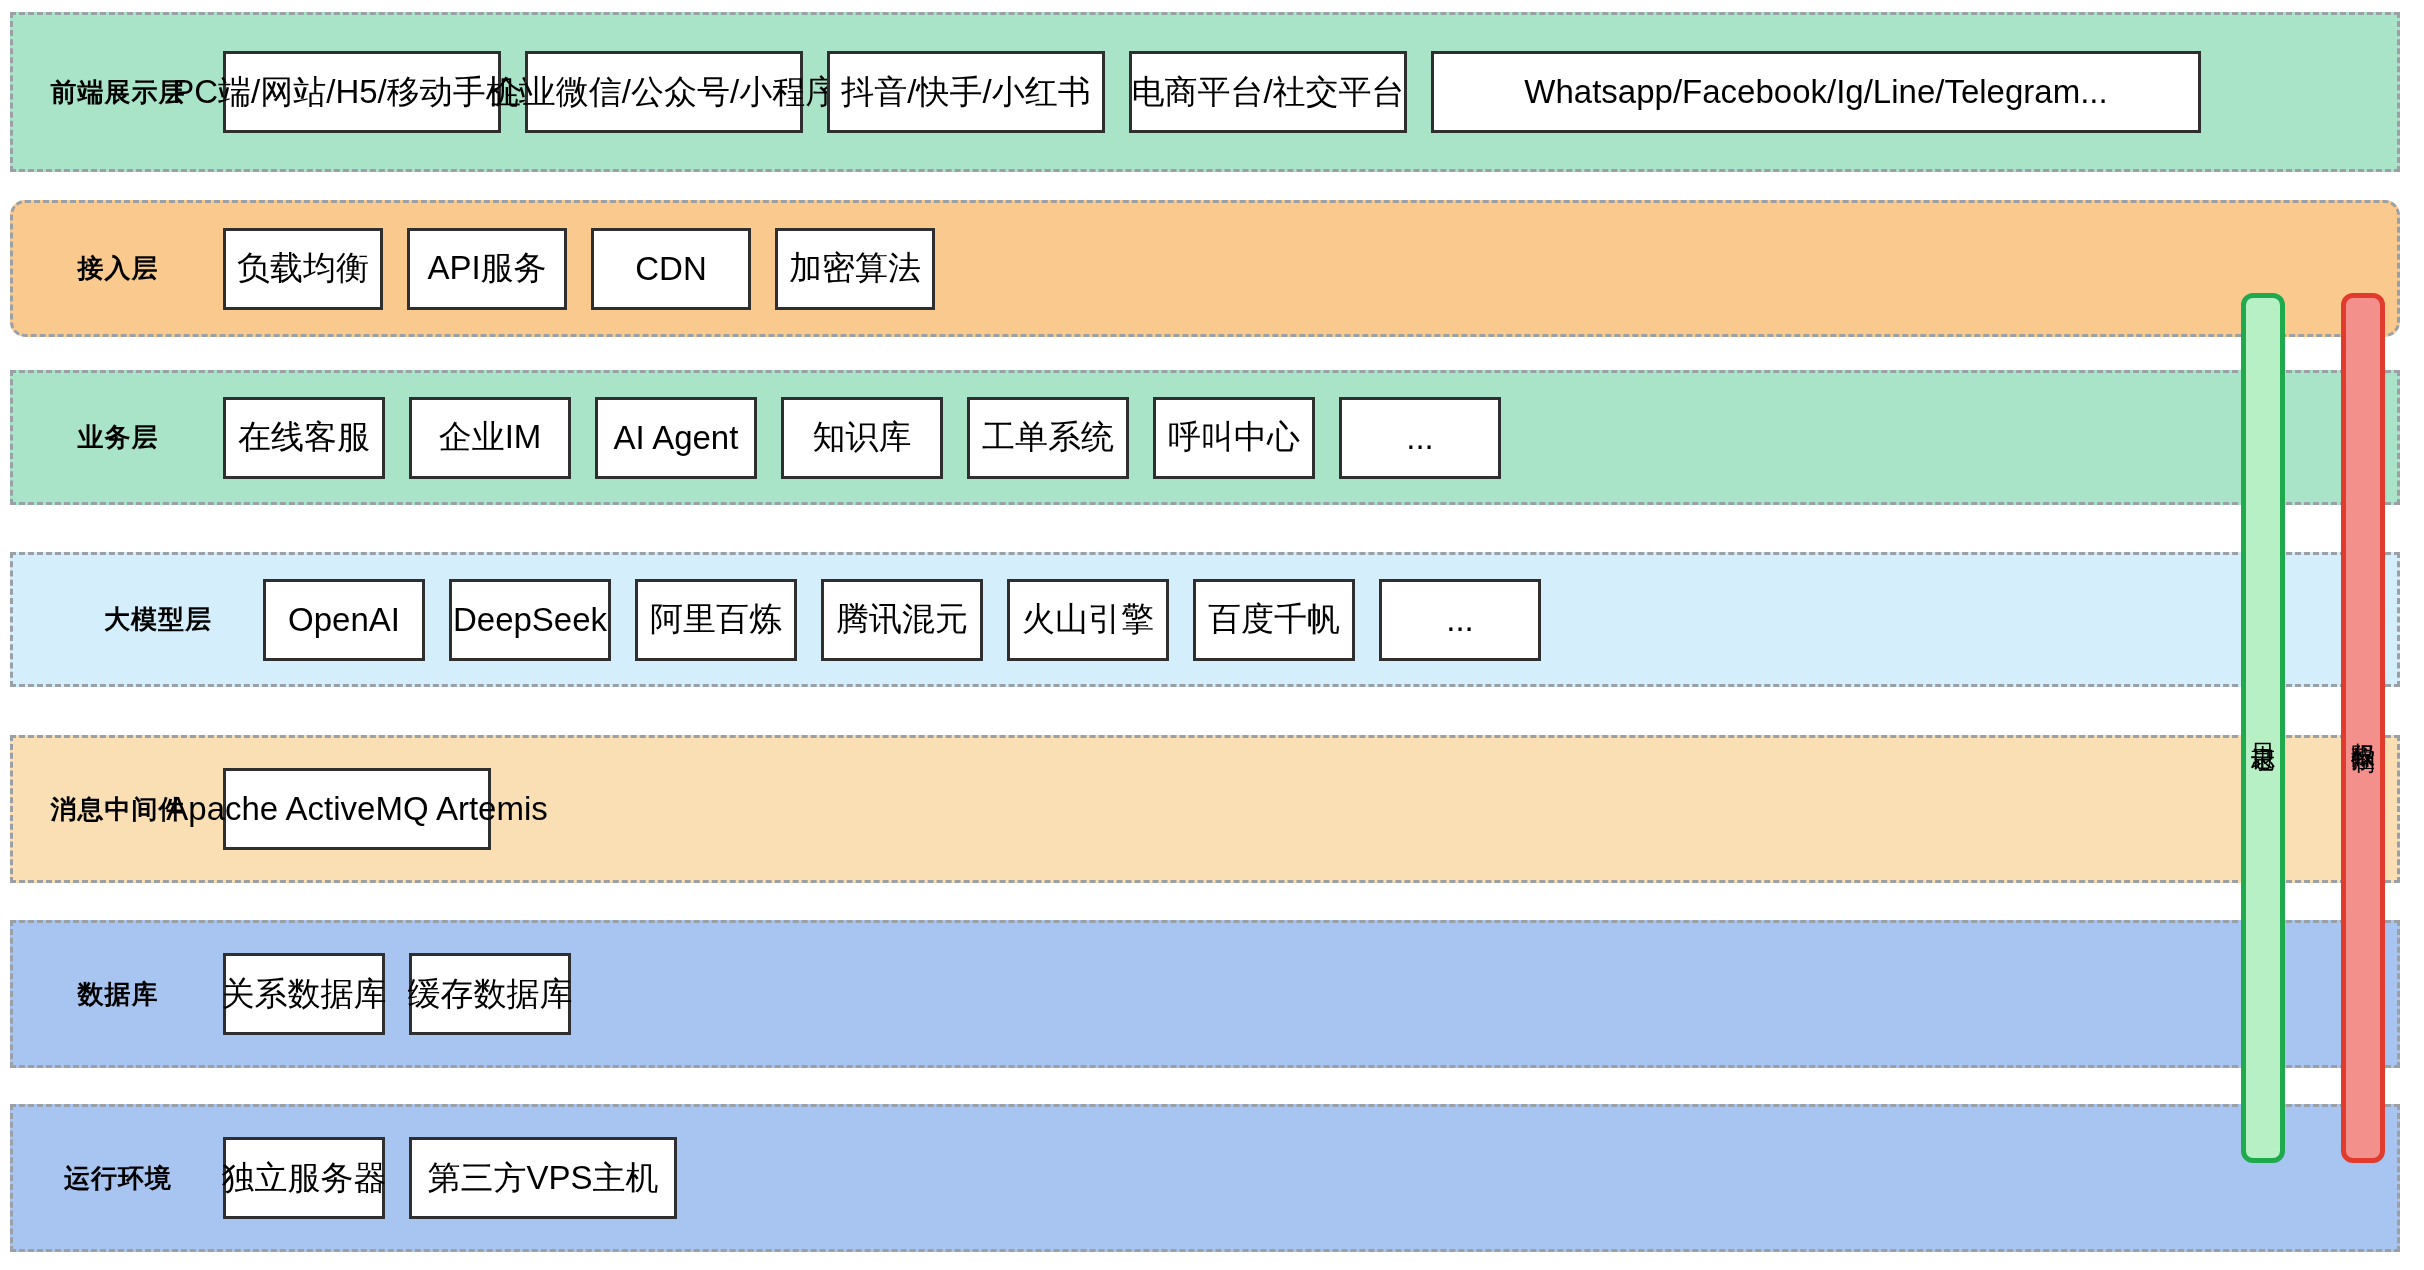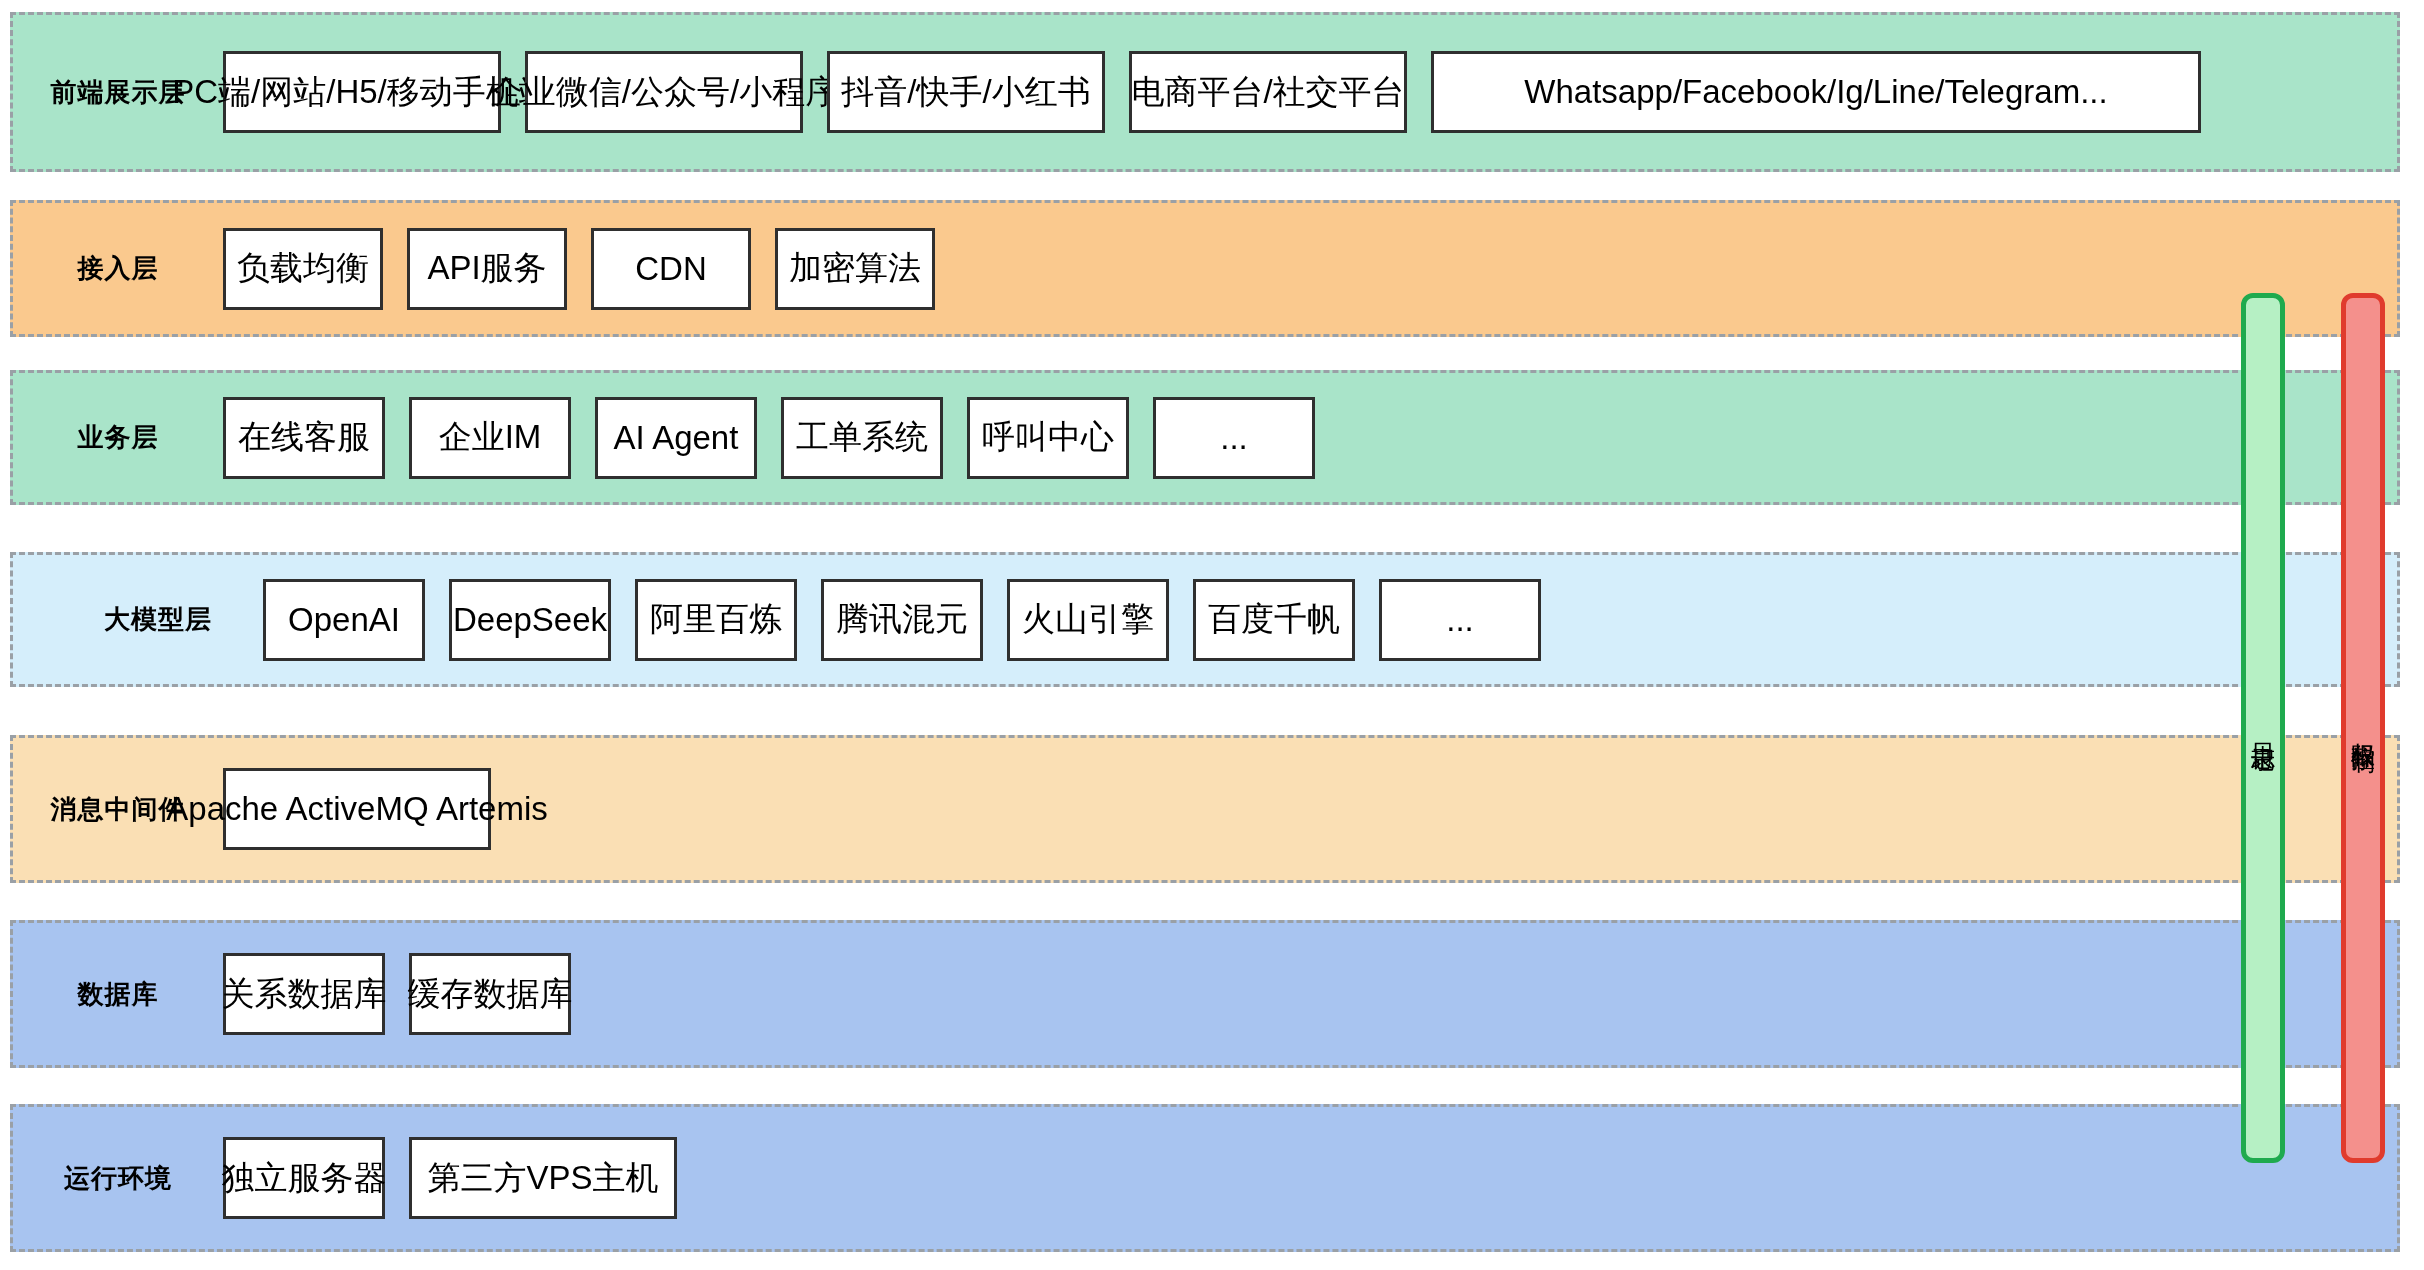--- a/index.html
+++ b/index.html
@@ -100,36 +100,37 @@
     <div class="band-label">前端展示层</div>
     <div class="box-row">
       <div class="node">PC端/网站/H5/移动手机端</div>
       <div class="node">企业微信/公众号/小程序</div>
       <div class="node">抖音/快手/小红书</div>
       <div class="node">电商平台/社交平台</div>
       <div class="node xwide">Whatsapp/Facebook/Ig/Line/Telegram...</div>
     </div>
   </div>
 
-  <div class="band b2" id="band-access" style="top:200px; height:137px; background:#fac98e;">
+  <div class="band b2" id="band-access" style="top:200px; height:137px; background:#fac98e;border-radius:15px;">
     <div class="band-label">接入层</div>
     <div class="box-row">
       <div class="node">负载均衡</div>
       <div class="node">API服务</div>
       <div class="node">CDN</div>
       <div class="node">加密算法</div>
     </div>
   </div>
 
   <div class="band b3" id="band-business" style="top:370px; height:135px; background:#a9e4c9;">
     <div class="band-label">业务层</div>
     <div class="box-row">
       <div class="node">在线客服</div>
       <div class="node">企业IM</div>
       <div class="node">AI Agent</div>
+      <div class="node">知识库</div>
       <div class="node">工单系统</div>
       <div class="node">呼叫中心</div>
       <div class="node">...</div>
     </div>
   </div>
 
   <div class="band b4" id="band-model" style="top:552px; height:135px; background:#d5eefb;padding-left:40px;">
     <div class="band-label">大模型层</div>
     <div class="box-row">
       <div class="node">OpenAI</div>

